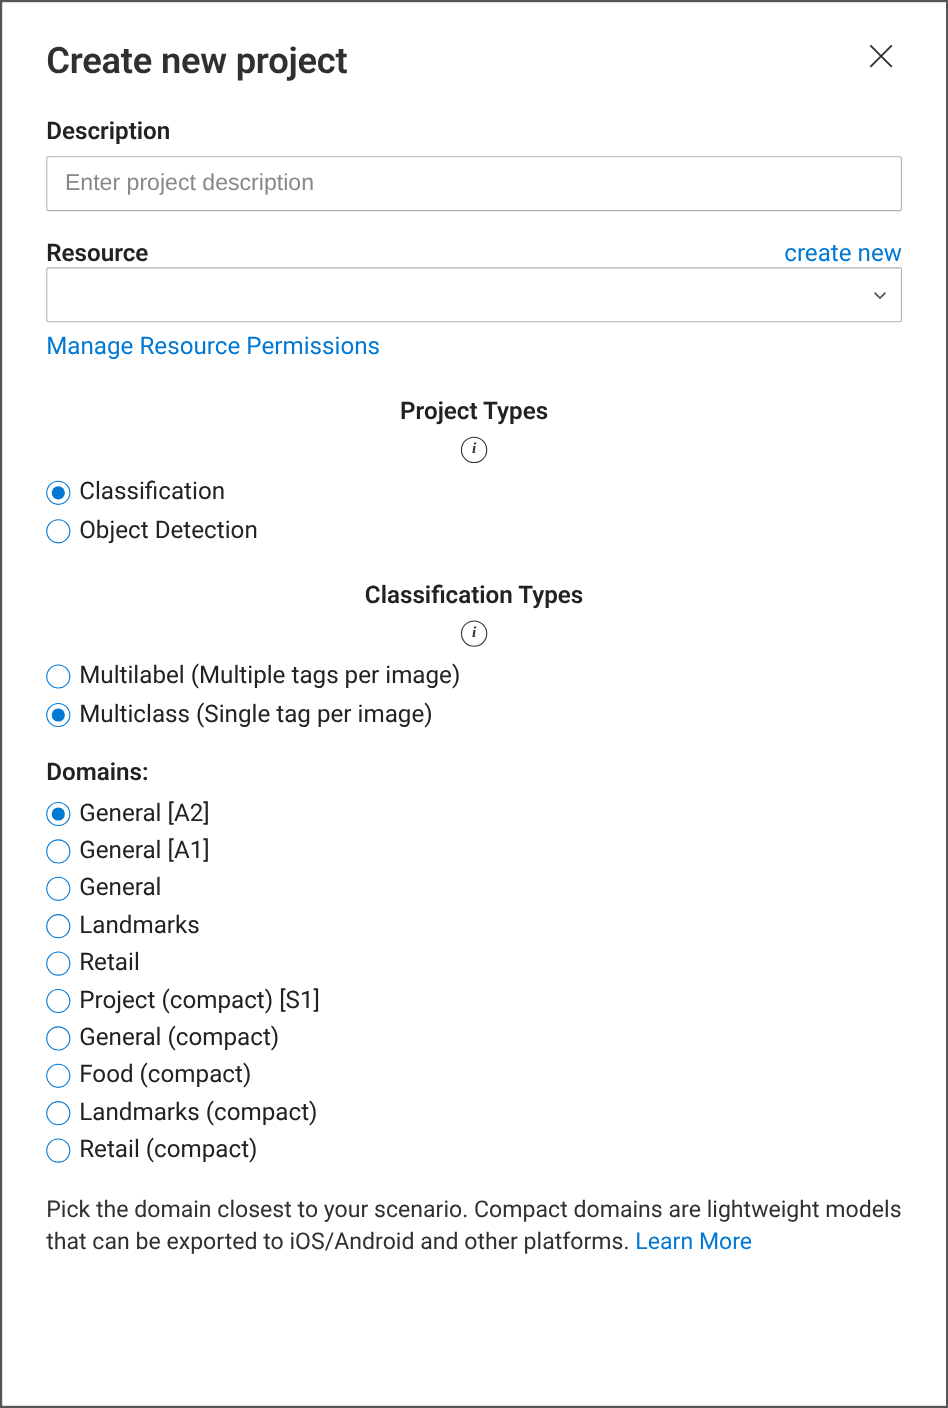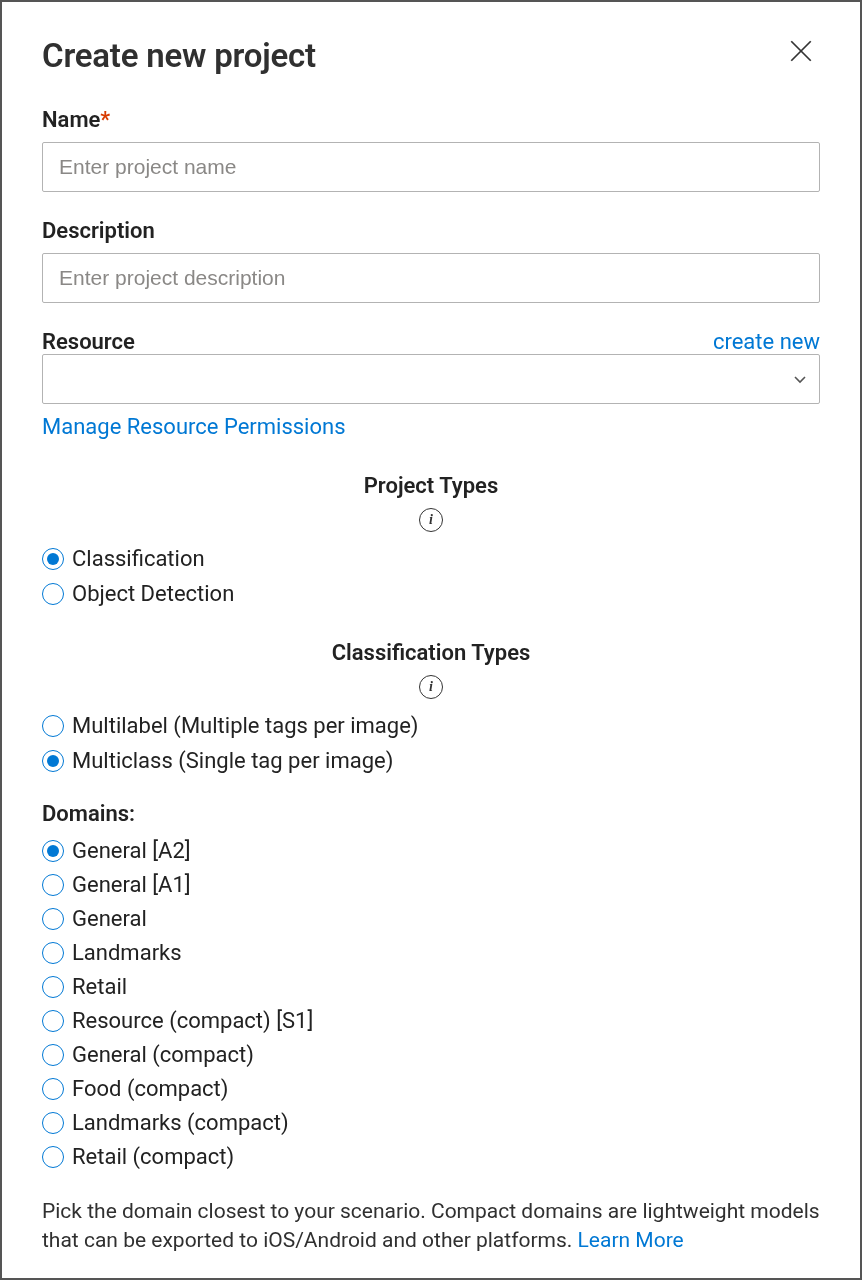--- a/index.html
+++ b/index.html
@@ -201,26 +201,20 @@
     <div class="header-row">
       <h1>Create new project</h1>
       <span class="close-btn">
         <svg viewBox="0 0 24 24" width="26" height="26">
           <line x1="3" y1="3" x2="21" y2="21" stroke="currentColor" stroke-width="1.6"></line>
           <line x1="21" y1="3" x2="3" y2="21" stroke="currentColor" stroke-width="1.6"></line>
         </svg>
       </span>
     </div>
 
-    <div class="field">
-      <label class="field-label">
-        <span>Name</span><span class="req">*</span>
-      </label>
-      <input class="textinput" type="text" placeholder="Enter project name" style="">
-    </div>
 
     <div class="field">
       <label class="field-label">Description</label>
       <input class="textinput" type="text" placeholder="Enter project description" style="">
     </div>
 
     <div class="field">
       <div class="label-row">
         <span class="field-label" style="margin-bottom:0">Resource</span>
         <span class="link">create new</span>
@@ -281,21 +275,21 @@
       <div class="radio-row">
           <span class="radio"></span>
           <span class="radio-label">Landmarks</span>
         </div>
       <div class="radio-row">
           <span class="radio"></span>
           <span class="radio-label">Retail</span>
         </div>
       <div class="radio-row">
           <span class="radio"></span>
-          <span class="radio-label">Resource (compact) [S1]</span>
+          <span class="radio-label">Project (compact) [S1]</span>
         </div>
       <div class="radio-row">
           <span class="radio"></span>
           <span class="radio-label">General (compact)</span>
         </div>
       <div class="radio-row">
           <span class="radio"></span>
           <span class="radio-label">Food (compact)</span>
         </div>
       <div class="radio-row">

